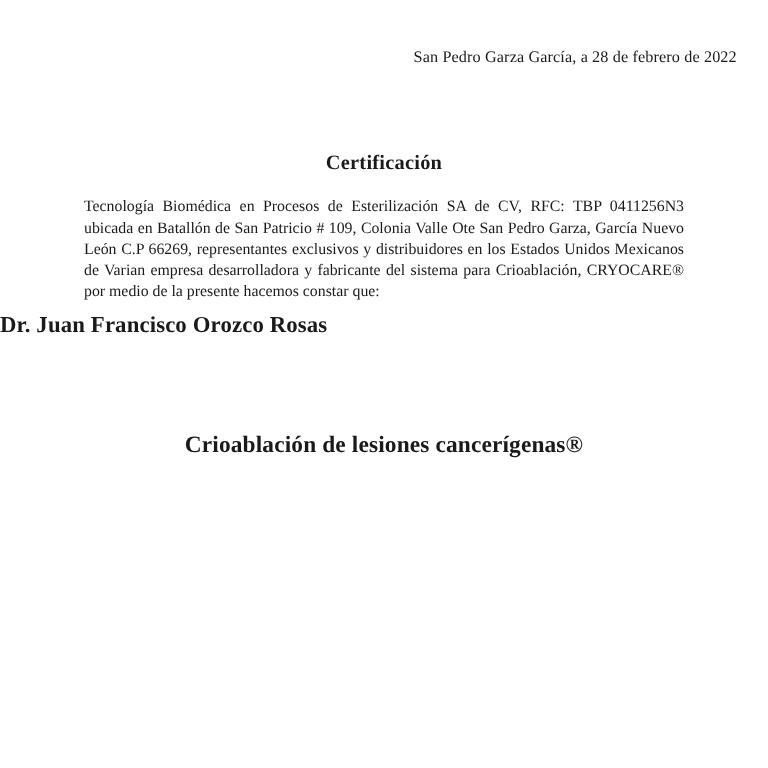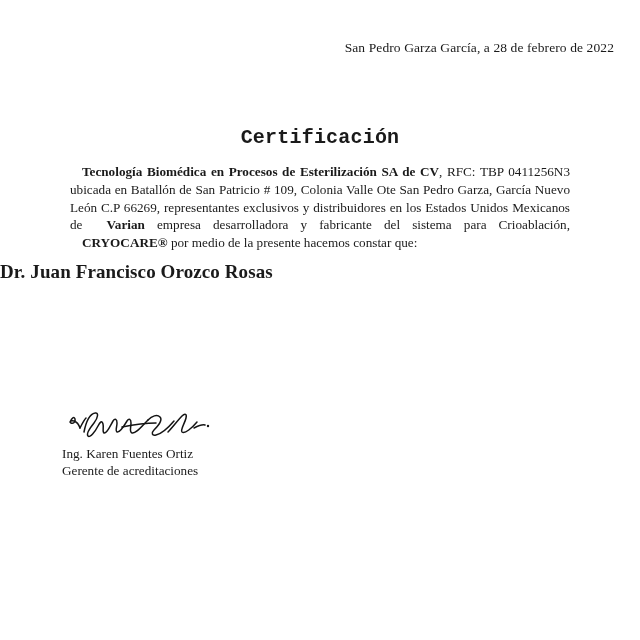--- a/index.html
+++ b/index.html
@@ -48,45 +48,44 @@
     white-space: nowrap;
   }
 
   
   .doc-title {
     position: absolute;
     left: 0;
     right: 0;
     top: 126px;
     text-align: center;
-    font-size: 20px;
+    font-size: 17px;
     font-weight: bold;
     letter-spacing: 0.2px;
-    font-family: Liberation Mono, monospace;
   }
 
   
   .body-par {
     position: absolute;
     left: 70px;
     width: 500px;
     font-size: 13.2px;
     line-height: 17.8px;
     text-align: justify;
     text-justify: inter-word;
   }
   .par-intro { top: 163px; }
   .par-cedula {
     top: 303px;
     left: 76px;
     width: 490px;
     font-size: 12.6px;
     line-height: 18px;
   }
-  .body-par b { font-weight: bold; margin-left: 12px; }
+  .body-par b { font-weight: normal; }
 
   
   .recipient {
     position: absolute;
     left: 0;
     right: 0;
     top: 261px;
     text-align: left;
     font-size: 19px;
     font-weight: bold;
@@ -153,31 +152,16 @@
 
   <div class="date-line">San Pedro Garza García, a 28 de febrero de 2022</div>
 
   <div class="doc-title">Certificación</div>
 
   <div class="body-par par-intro"><b>Tecnología Biomédica en Procesos de Esterilización SA de CV</b><span>, RFC: TBP 0411256N3 ubicada en Batallón de San Patricio # 109, Colonia Valle Ote San Pedro Garza, García Nuevo León C.P 66269, representantes exclusivos y distribuidores en los Estados Unidos Mexicanos de </span><b>Varian</b><span> empresa desarrolladora y fabricante del sistema para Crioablación, </span><b>CRYOCARE®</b><span> por medio de la presente hacemos constar que:</span></div>
 
   <div class="recipient">Dr. Juan Francisco Orozco Rosas</div>
 
 
+  <div class="course-title">Crioablación de lesiones cancerígenas®</div>
 
-  <div class="sign-block">
-    <svg class="signature-mark" viewBox="0 0 150 38">
-      <g fill="none" stroke="#141414" stroke-width="1.5" stroke-linecap="round" stroke-linejoin="round">
-        <path d="M6,14 C8,10 10,8 11,11 C12,14 9,16 7,15 C5,14 7,12 10,13 C13,14 15,17 16,20"></path>
-        <path d="M16,20 C18,16 20,12 22,10"></path>
-        <path d="M20,24 C22,14 26,6 31,5 C35,4 34,10 30,15 C26,20 22,26 24,28 C26,30 31,24 34,18 C36,14 38,12 39,16 C40,20 38,24 40,25 C43,26 46,18 49,13 C51,10 53,11 53,15 C53,19 51,23 53,24 C56,25 60,18 63,13 C65,10 67,11 67,15 C67,20 65,24 68,25 C72,26 78,18 84,12"></path>
-        <path d="M58,19 C68,17 80,15 92,15"></path>
-        <path d="M84,12 C88,8 93,6 96,9 C99,12 94,18 90,22 C87,25 88,28 92,27 C97,26 104,20 110,13"></path>
-        <path d="M104,24 C108,20 114,12 118,8 C121,5 123,6 122,10 C121,15 116,22 118,24 C121,26 128,20 133,14"></path>
-        <path d="M130,20 C134,18 138,16 141,17"></path>
-      </g>
-      <circle cx="144" cy="18" r="1.2" fill="#141414"></circle>
-    </svg>
-    <div class="sign-name">Ing. Karen Fuentes Ortiz</div>
-    <div class="sign-role">Gerente de acreditaciones</div>
-  </div>
 
 </div>
 
 </body></html>

